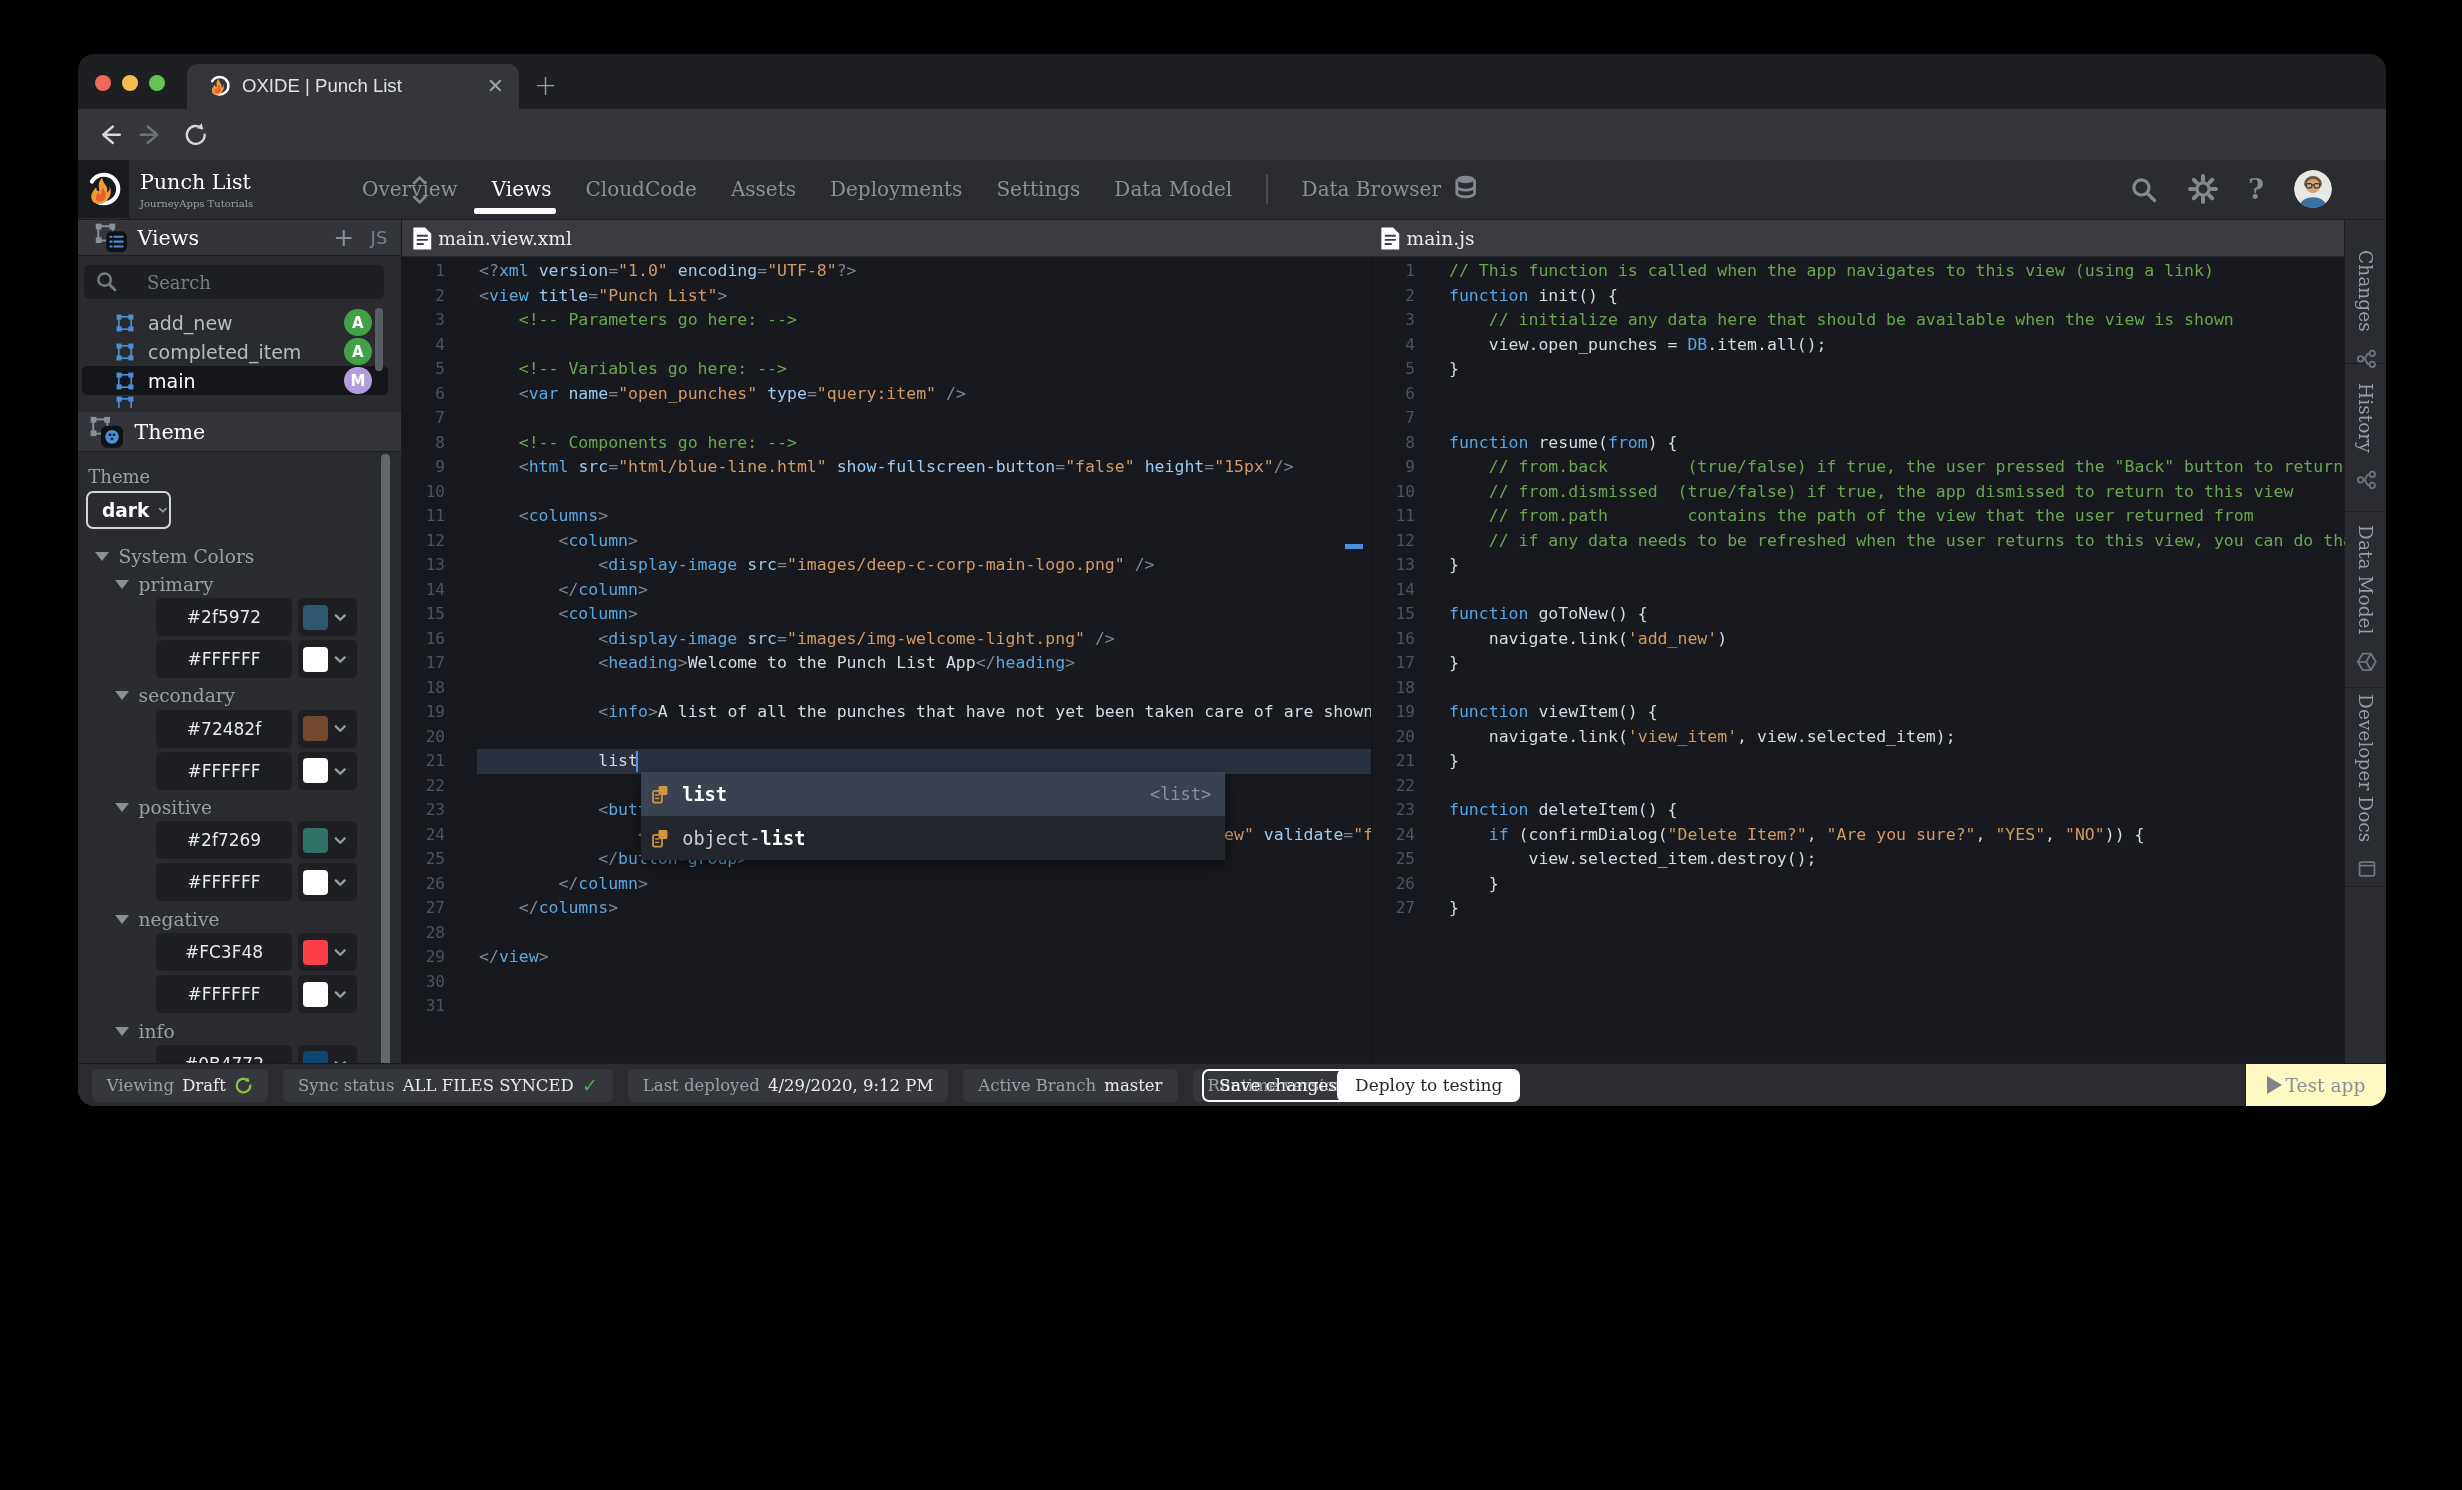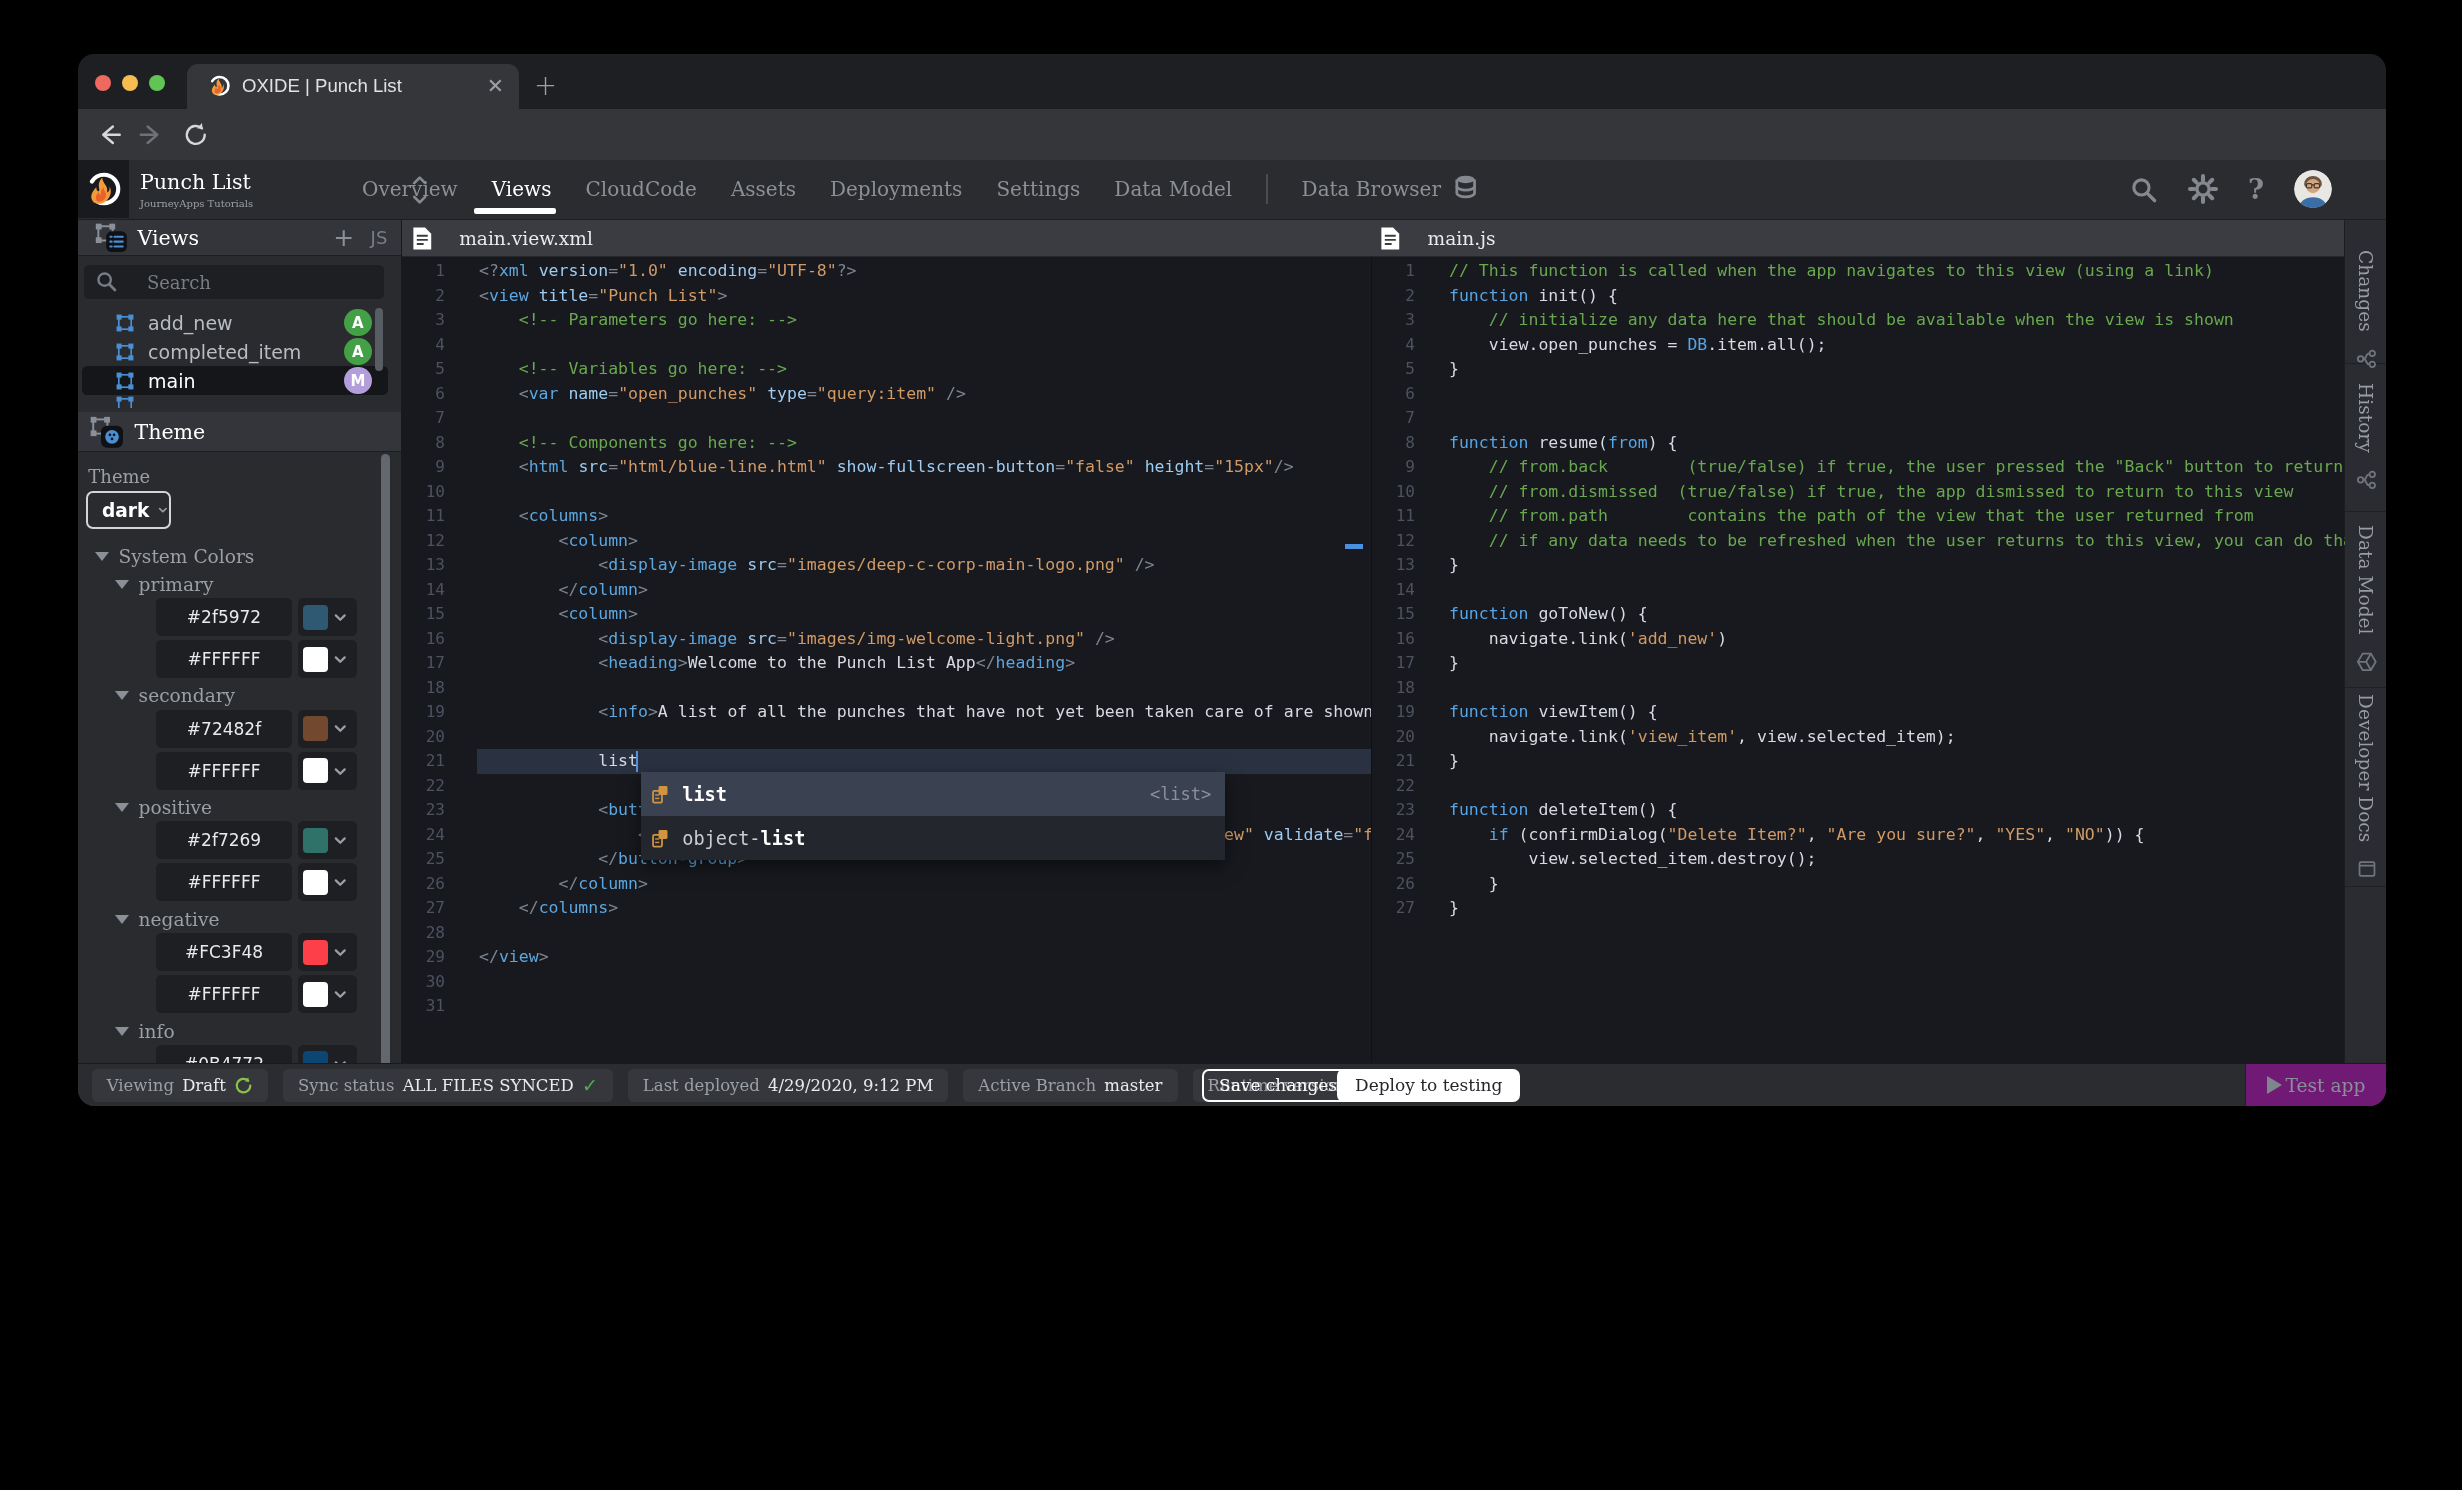--- a/index.html
+++ b/index.html
@@ -93,21 +93,21 @@
   .chex { width:136px; height:38px; background:#1d1f22; border-radius:5.5px; color:#e8eaed; font-size:17px;
           display:flex; align-items:center; justify-content:center; font-family:"DejaVu Sans", sans-serif; }
   .cswc { width:59px; height:38px; background:#1d1f22; border-radius:5.5px; display:flex; align-items:center; }
   .cswatch { width:25px; height:25px; border-radius:4.1px; margin-left:5.5px; }
   .tscroll { position:absolute; left:303px; top:234px; width:9px; height:695px; background:#63676e; border-radius:4.8px; }
 
   
   .editor { position:absolute; left:324px; right:42px; top:0; bottom:0; background:#17191e; }
   .paneheader { position:absolute; left:0; top:0; width:100%; height:37px; background:#3b3c41;
                 border-bottom:1.4px solid #26272b; }
-  .ftab { position:absolute; top:0; height:37px; display:flex; align-items:center; gap:27px; }
+  .ftab { position:absolute; top:0; height:37px; display:flex; align-items:center; gap:6px; }
   .ftab .fname { color:#e8eaed; font-size:18.6px; }
   .pane { position:absolute; top:37px; bottom:0; overflow:hidden; }
   .pane.xml { left:0; width:969px; }
   .pane.js  { left:969px; width:974px; border-left:1.4px solid #101114; }
   .codewrap { position:absolute; left:0; top:1.4px; width:100%; font-family:"DejaVu Sans Mono", monospace; font-size:16.5px; }
   .row { height:24.5px; display:flex; align-items:center; position:relative; z-index:2; }
   .ln { width:43px; text-align:right; color:#4c5260; font-size:16px; flex:none; }
   .lc { margin-left:34px; white-space:pre; }
   .sg-p { color:#7d8590; } .sg-t { color:#5ca7e0; } .sg-a { color:#9ecbf0; }
   .sg-s { color:#d19a66; } .sg-c { color:#69a84f; } .sg-w { color:#d7dae0; } .sg-k { color:#57a5e4; }
@@ -139,21 +139,21 @@
           gap:8.2px; padding:0 15px; white-space:nowrap; }
   .pill .plabel { color:#9aa0a6; font-size:16.5px; }
   .pill .pvalue { color:#e8eaed; font-size:16.5px; }
   .pill .pcheck { color:#4caf50; font-size:19px; font-weight:bold; font-family:"DejaVu Sans", sans-serif; }
   .savebtn { position:absolute; left:1124px; top:4.8px; height:33px; border:2.1px solid #fff; border-radius:6.9px;
              background:transparent; color:#fff; font-size:17px; padding:0 15px; display:flex; align-items:center;
              font-family:"DejaVu Serif", serif; }
   .deploybtn { position:absolute; left:1259px; top:4.8px; height:33px; background:#fff; border-radius:6.9px;
                color:#26272b; font-size:17px; padding:0 18px; display:flex; align-items:center;
                font-family:"DejaVu Serif", serif; }
-  .testapp { position:absolute; right:0; top:0; bottom:0; width:141px; background:#701a75;
+  .testapp { position:absolute; right:0; top:0; bottom:0; width:141px; background:#fef9c3;
              border-left:1.4px solid #1f2023; display:flex; align-items:center; justify-content:center; gap:4px; }
   .playtri { width:0; height:0; border-top:9.6px solid transparent; border-bottom:9.6px solid transparent;
              border-left:15px solid #80858d; }
   .testlabel { color:#8a8f98; font-size:18.6px; }
 </style>
 </head>
 <body>
 
 <svg width="0" height="0" style="position:absolute">
   <defs>

